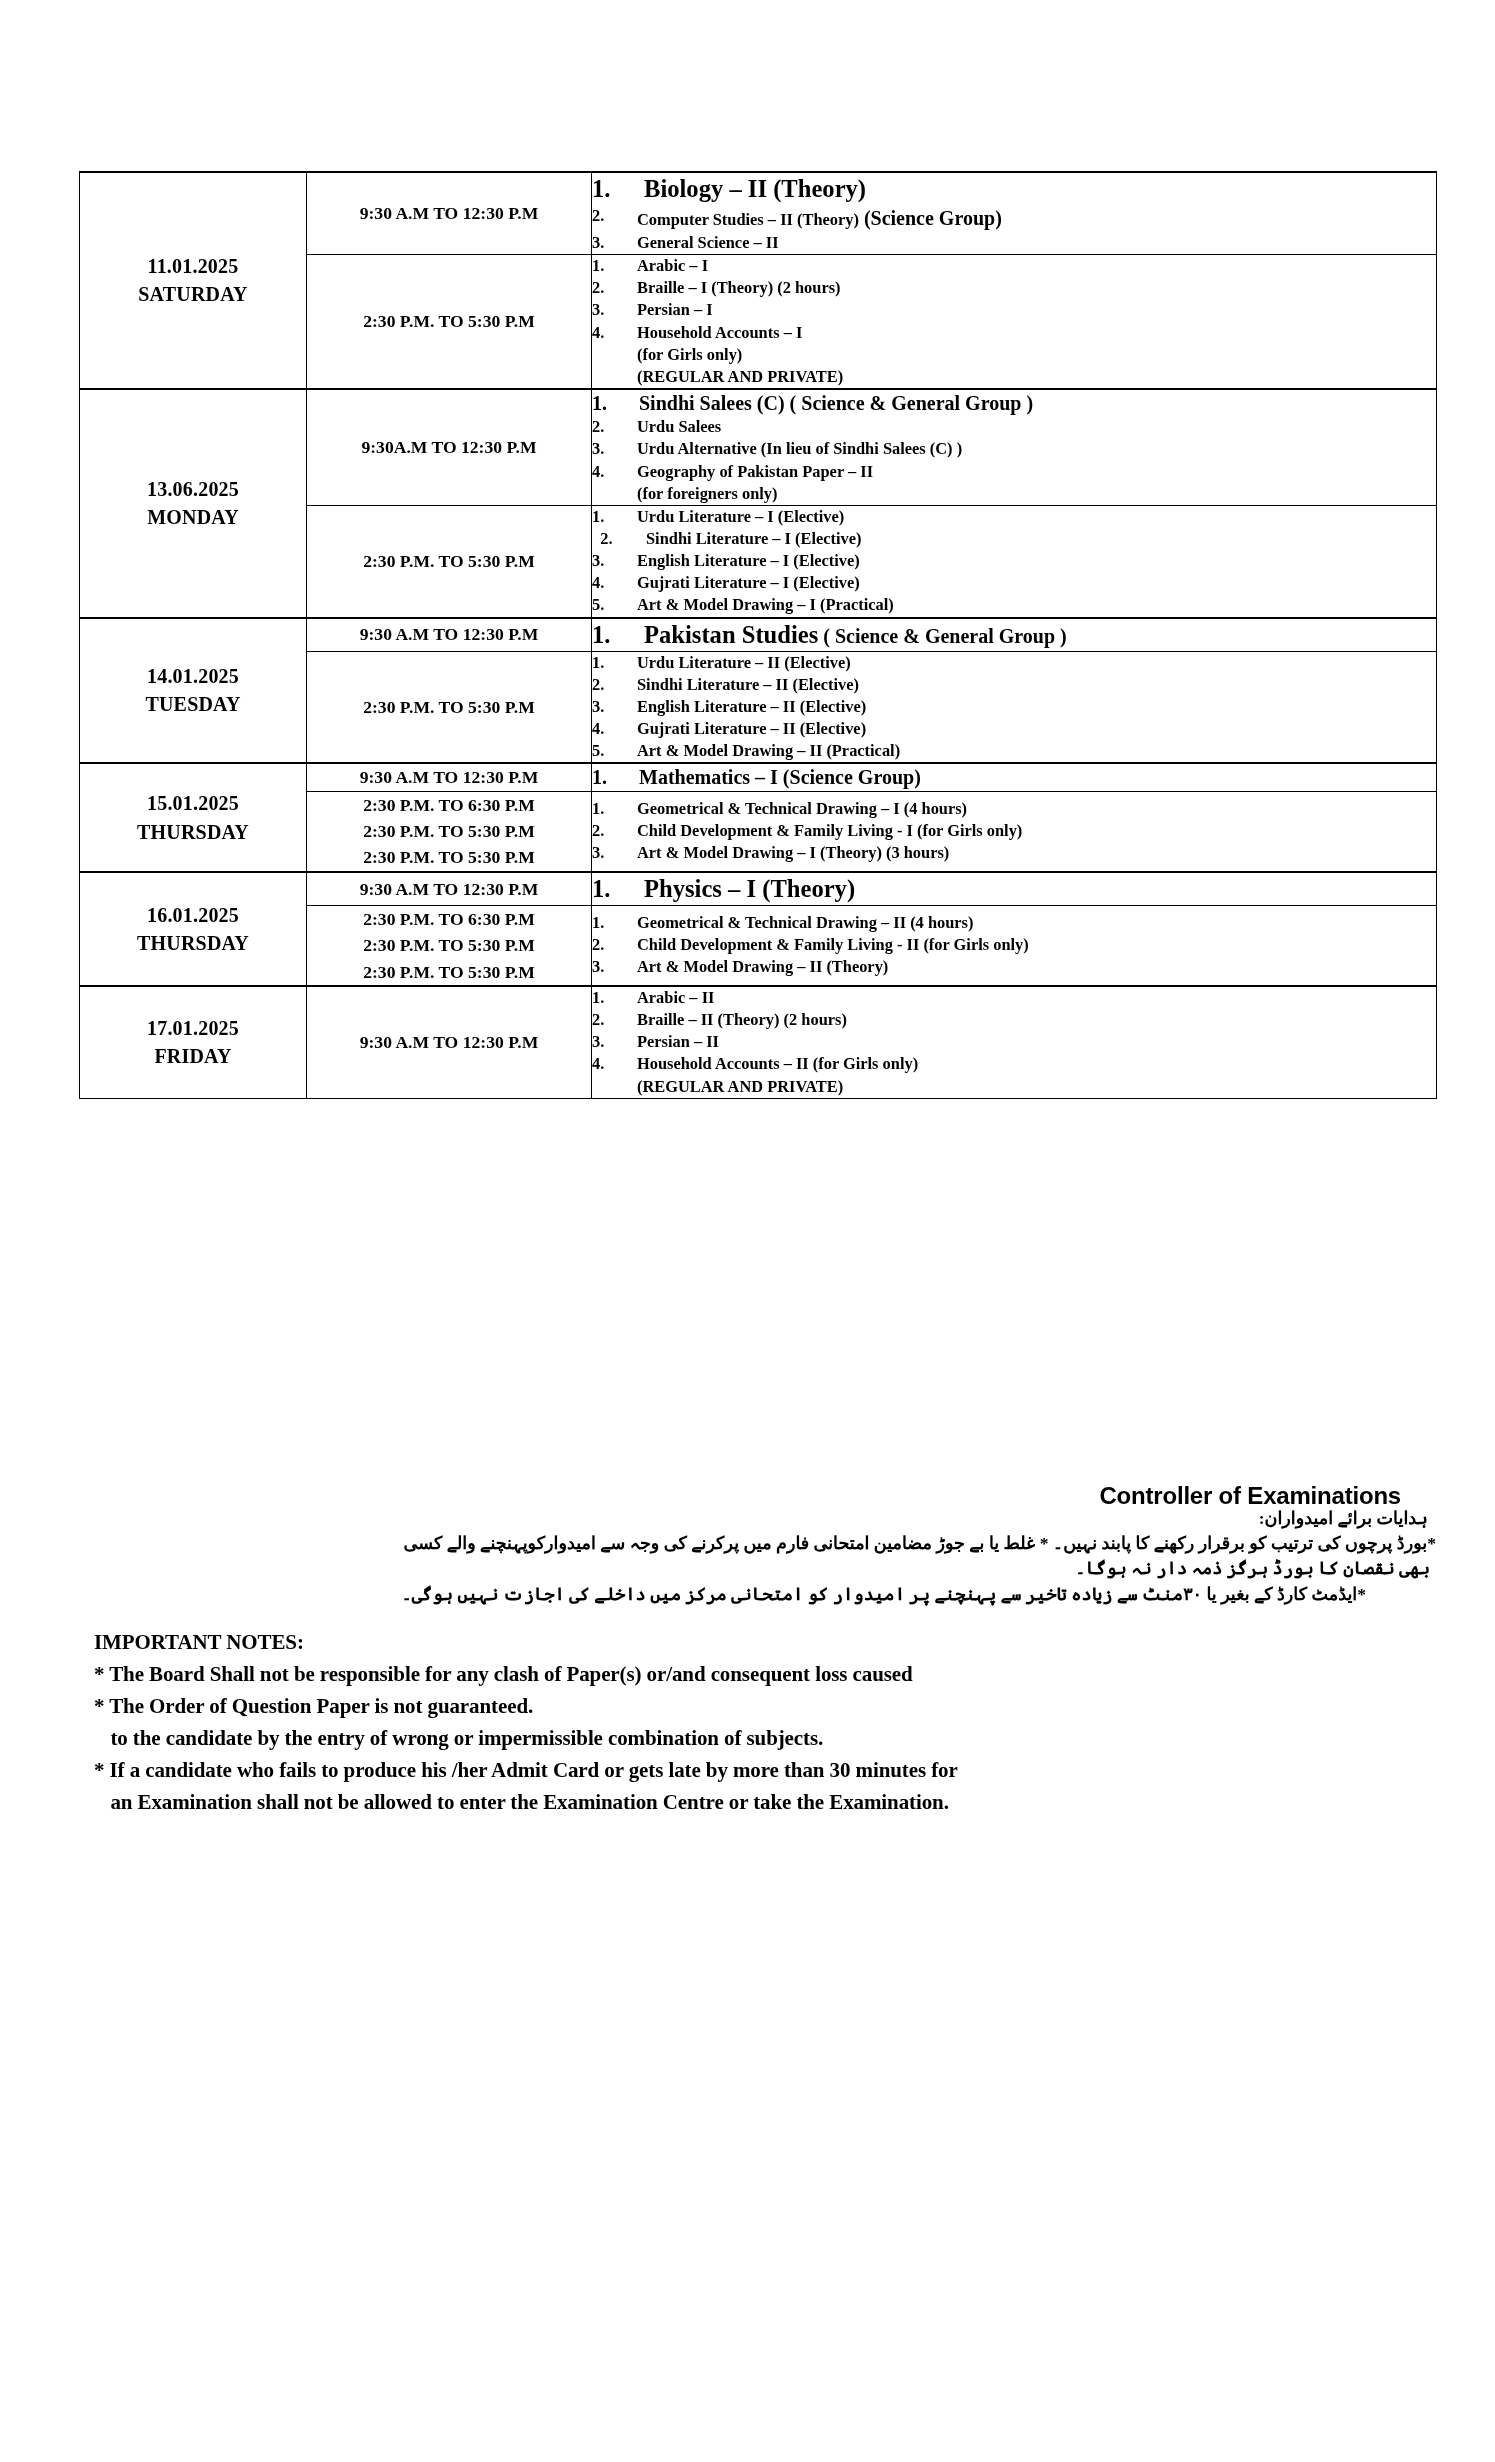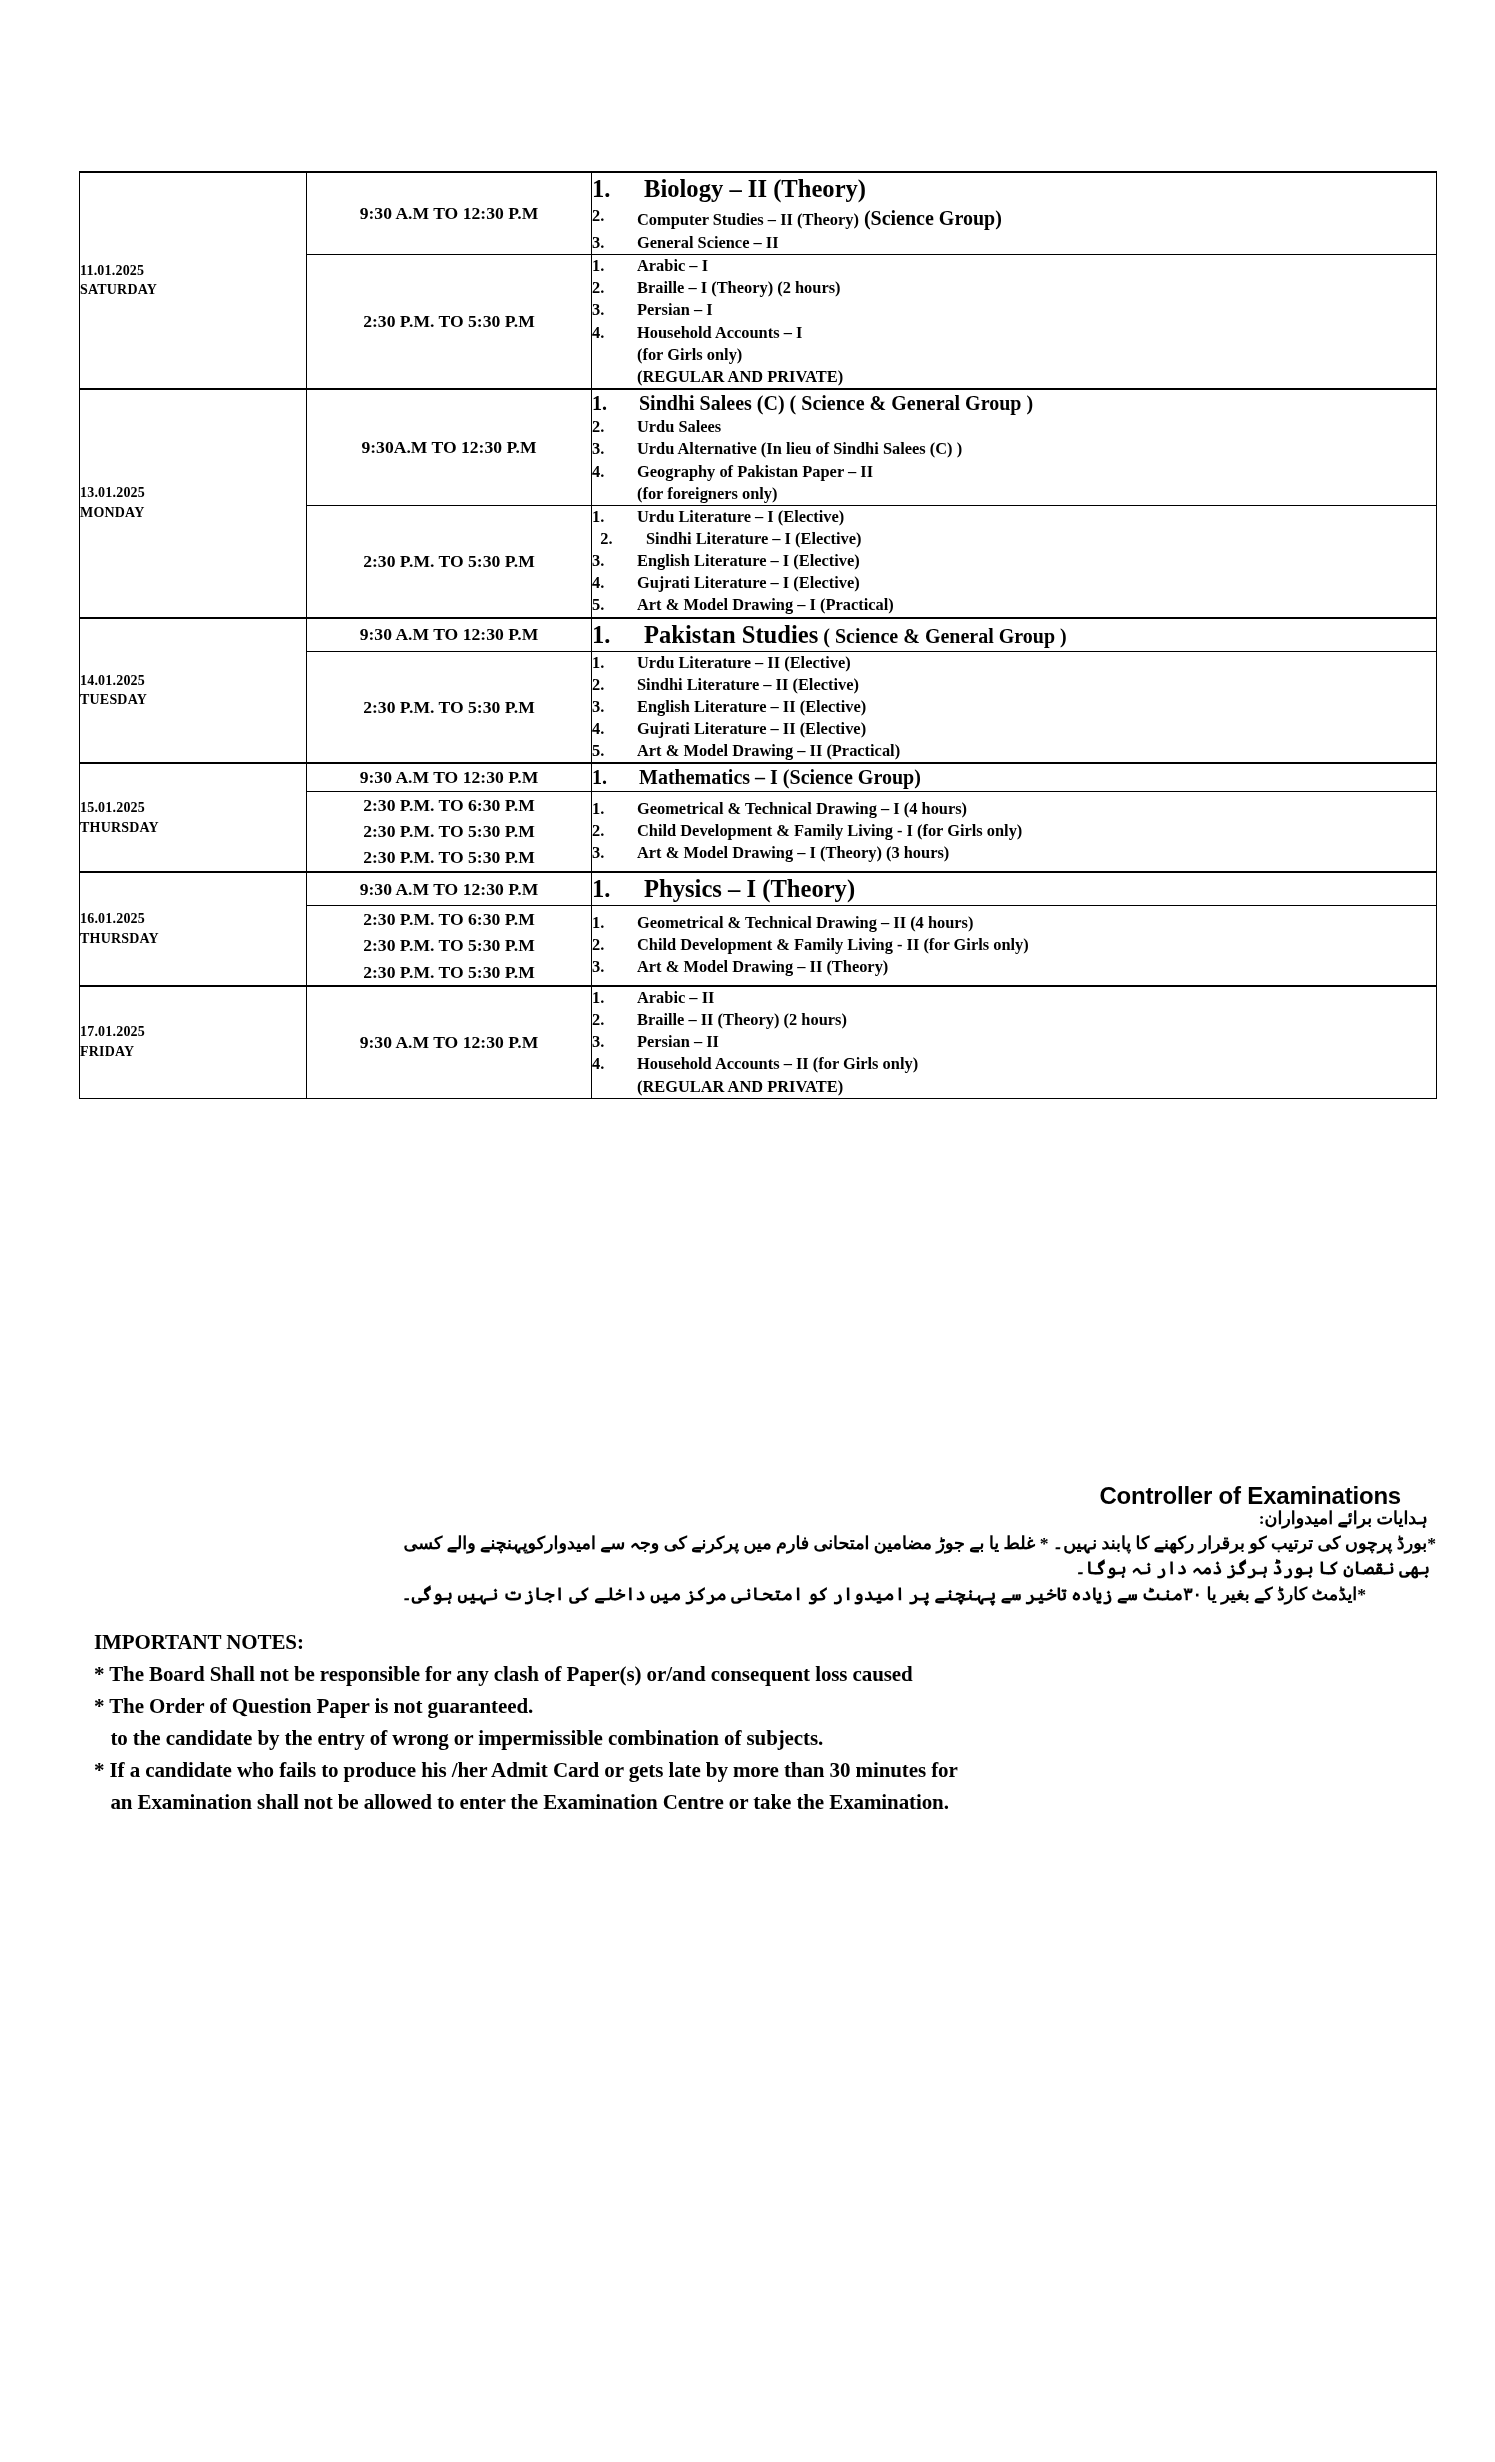--- a/index.html
+++ b/index.html
@@ -39,23 +39,23 @@
     padding: 0;
   }
   .schedule-table tr.day-start > td {
     border-top: 2.9px solid #000000;
   }
   .schedule-table .col-date  { width: 226px; }
   .schedule-table .col-time  { width: 284px; }
   .schedule-table .col-subj  { width: 844px; }
 
   .date-cell {
-    text-align: left;
-    font-weight: bold;
-    font-size: 14px;
+    text-align: center;
+    font-weight: bold;
+    font-size: 20px;
     line-height: 1.42;
     letter-spacing: 0.2px;
     padding: 3.5px 2.3px;
   }
   .date-cell .dd { display: block; }
 
   .time-cell {
     text-align: center;
     font-weight: bold;
     font-size: 17.6px;
@@ -200,21 +200,21 @@
               <li class=""><span class="num">2.</span><span>Braille – I   (Theory)  (2 hours)</span></li>
               <li class=""><span class="num">3.</span><span>Persian – I</span></li>
               <li class=""><span class="num">4.</span><span>Household Accounts – I</span></li>
               <li class="cont"><span>(for Girls only)</span></li>
               <li class="cont"><span>(REGULAR AND PRIVATE)</span></li>
             </ul>
           </td>
         </tr>
         <tr class="day-start">
           <td class="col-date date-cell" rowspan="2">
-            <span class="dd">13.01.2025</span>
+            <span class="dd">13.06.2025</span>
             <span class="dd">MONDAY</span>
           </td>
           <td class="col-time time-cell">
             <span class="tline">9:30A.M TO 12:30 P.M</span>
           </td>
           <td class="col-subj subj-cell">
             <ul class="subj-list">
               <li class="mid"><span class="num">1.</span><span>Sindhi Salees (C)</span><span class="tail-lg">     ( Science &amp; General Group )</span></li>
               <li class=""><span class="num">2.</span><span>Urdu Salees</span></li>
               <li class=""><span class="num">3.</span><span>Urdu Alternative   (In lieu of Sindhi Salees (C) )</span></li>

